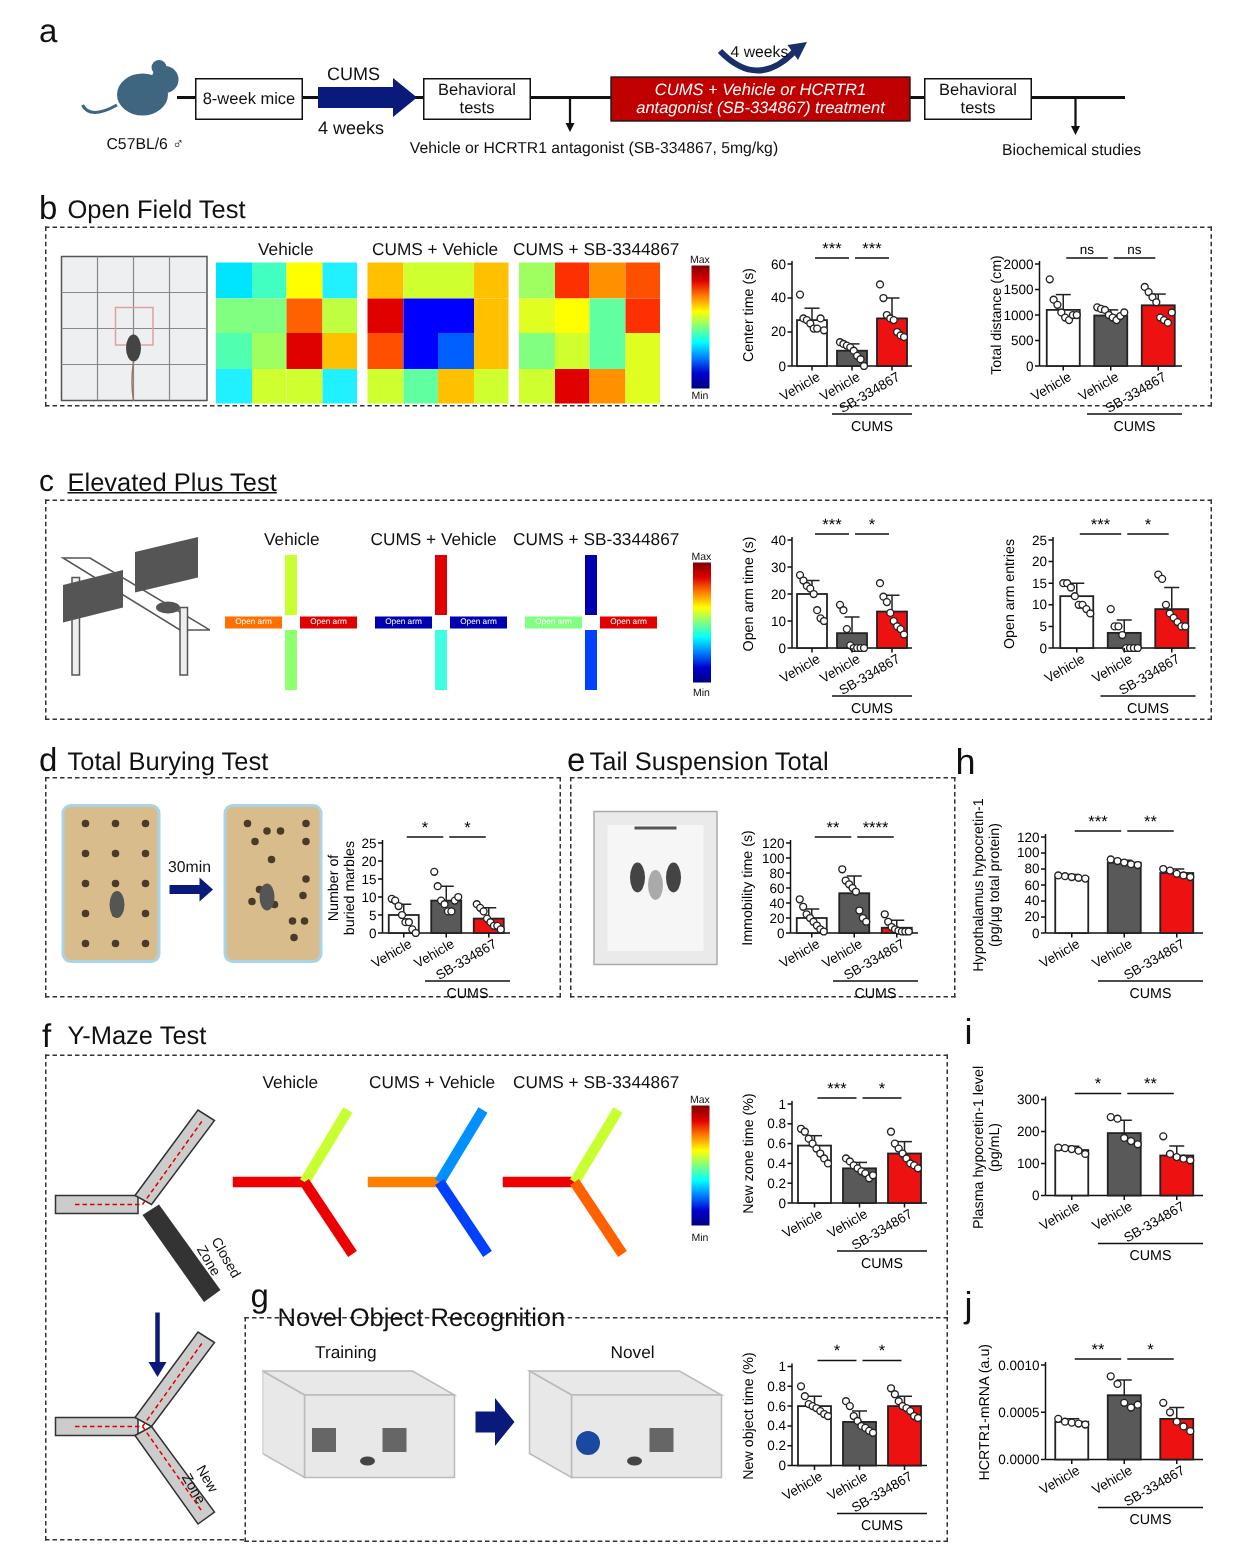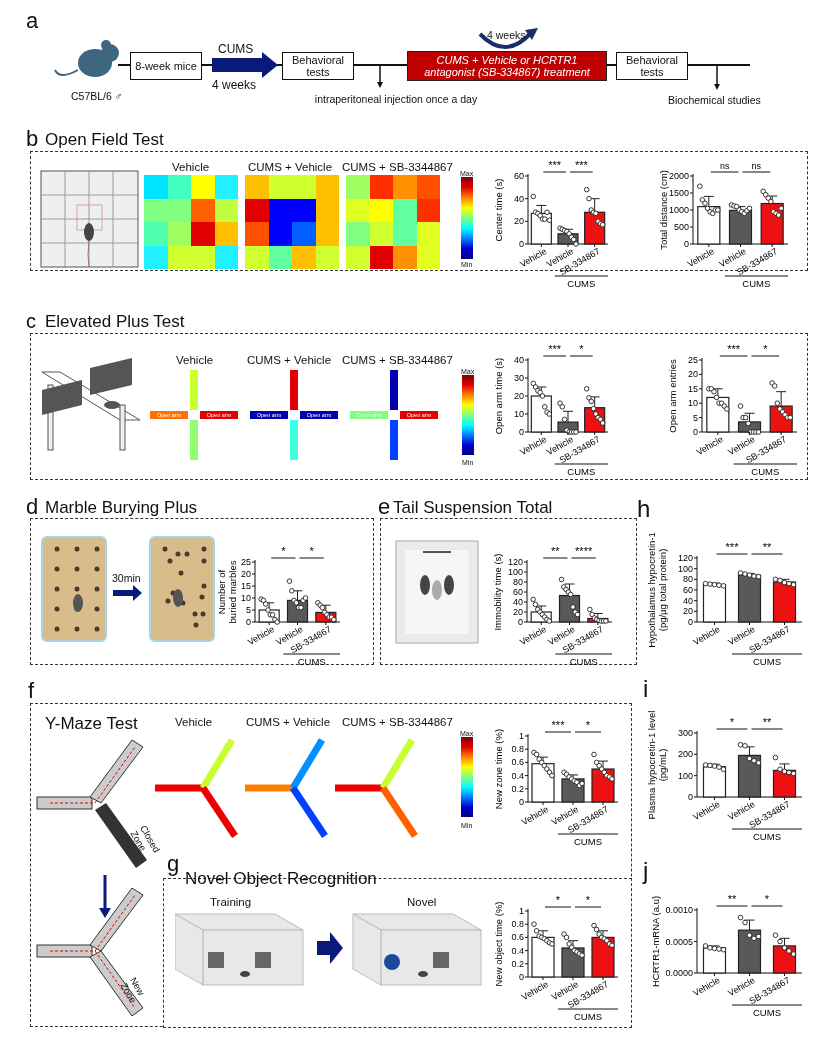--- a/index.html
+++ b/index.html
@@ -34,21 +34,21 @@
   <polygon points="714,84 720,84 717,90" fill="#111"></polygon>
   <path d="M480 34 Q505 60 530 34" stroke="#1a2f6a" stroke-width="4" fill="none"></path>
   <polygon points="525,30 538,28 532,40" fill="#1a2f6a"></polygon>
 </svg>
 <div class="abs small" style="left:71px;top:90px;">C57BL/6 ♂</div>
 <div class="tbox" style="left:130px;top:52px;width:70px;height:26px;">8-week mice</div>
 <div class="abs" style="left:218px;top:42px;font-size:12px;">CUMS</div>
 <div class="abs" style="left:212px;top:78px;font-size:12px;">4 weeks</div>
 <div class="tbox" style="left:282px;top:52px;width:70px;height:26px;">Behavioral tests</div>
 <div class="abs small" style="left:246px;top:93px;text-align:center;width:300px;">
-  <div>intraperitoneal injection once a day</div>
+  <div>Vehicle or HCRTR1 antagonist  (SB-334867, 5mg/kg)</div>
 </div>
 <div class="abs small" style="left:487px;top:29px;">4 weeks</div>
 <div class="tbox" style="left:407px;top:51px;width:198px;height:28px;background:#c00000;color:#fff;border-color:#222;flex-direction:column;font-style:italic;">
   <span>CUMS + Vehicle or HCRTR1</span>
   <span>antagonist (SB-334867) treatment</span>
 </div>
 <div class="tbox" style="left:616px;top:52px;width:70px;height:26px;">Behavioral tests</div>
 <div class="abs small" style="left:668px;top:94px;">Biochemical studies</div>
 
 <div class="plabel" style="left:26px;top:128px;">b</div>
@@ -243,21 +243,21 @@
     <text x="0" y="0" text-anchor="end" font-size="9" transform="translate(133.16666666666669,93) rotate(-30)">SB-334867</text>
     <line x1="79.66666666666667" y1="116" x2="143" y2="116" stroke="#111" stroke-width="1"></line>
     <text x="111.33333333333334" y="127" text-anchor="middle" font-size="9.5">CUMS</text>
     <line x1="65.83333333333334" y1="12" x2="93.5" y2="12" stroke="#111" stroke-width="1"></line>
     <text x="79.66666666666667" y="9" text-anchor="middle" font-size="9">ns</text>
     <line x1="97.5" y1="12" x2="125.16666666666667" y2="12" stroke="#111" stroke-width="1"></line>
     <text x="111.33333333333334" y="9" text-anchor="middle" font-size="9">ns</text>
   </svg>
 
 <div class="plabel" style="left:26px;top:310px;font-size:20px;">c</div>
-<div class="ptitle" style="left:45px;top:313px;">Elevated Plus Test</div>
+<div class="ptitle" style="left:45px;top:313px;text-decoration:underline;">Elevated Plus Test</div>
 <div class="dbox" style="left:30px;top:333px;width:776px;height:145px;"></div>
 <svg class="abs" style="left:40px;top:350px" width="100" height="110">
   <polygon points="2,22 20,22 100,70 80,70" fill="#fff" stroke="#555"></polygon>
   <rect x="8" y="35" width="5" height="65" fill="#eee" stroke="#555"></rect>
   <rect x="80" y="55" width="5" height="45" fill="#eee" stroke="#555"></rect>
   <polygon points="2,40 42,30 42,55 2,65" fill="#555"></polygon>
   <polygon points="50,18 92,8 92,35 50,45" fill="#555"></polygon>
   <ellipse cx="72" cy="55" rx="8" ry="4" fill="#555"></ellipse>
 </svg>
 <div class="hm-title" style="left:176px;top:354px;">Vehicle</div>
@@ -403,21 +403,21 @@
     <text x="0" y="0" text-anchor="end" font-size="9" transform="translate(127.16666666666667,101) rotate(-30)">SB-334867</text>
     <line x1="73.66666666666667" y1="124" x2="137" y2="124" stroke="#111" stroke-width="1"></line>
     <text x="105.33333333333334" y="135" text-anchor="middle" font-size="9.5">CUMS</text>
     <line x1="59.833333333333336" y1="16" x2="87.5" y2="16" stroke="#111" stroke-width="1"></line>
     <text x="73.66666666666667" y="13" text-anchor="middle" font-size="11">***</text>
     <line x1="91.5" y1="16" x2="119.16666666666667" y2="16" stroke="#111" stroke-width="1"></line>
     <text x="105.33333333333334" y="13" text-anchor="middle" font-size="11">*</text>
   </svg>
 
 <div class="plabel" style="left:26px;top:496px;">d</div>
-<div class="ptitle" style="left:45px;top:499px;">Marble Burying Plus</div>
+<div class="ptitle" style="left:45px;top:499px;">Total Burying Test</div>
 <div class="dbox" style="left:30px;top:518px;width:342px;height:145px;"></div>
 <svg class="abs" style="left:40px;top:535px" width="180" height="120">
   <rect x="2" y="2" width="64" height="104" rx="5" fill="#d9bc8c" stroke="#a8d4e8" stroke-width="2"></rect>
   <g fill="#4a3a2a" id="marbles-before">
       <circle cx="17" cy="14" r="2.5"></circle>
       <circle cx="17" cy="34" r="2.5"></circle>
       <circle cx="17" cy="54" r="2.5"></circle>
       <circle cx="17" cy="74" r="2.5"></circle>
       <circle cx="17" cy="94" r="2.5"></circle>
       <circle cx="37" cy="14" r="2.5"></circle>
@@ -644,21 +644,21 @@
     <text x="0" y="0" text-anchor="end" font-size="9" transform="translate(145.5,111) rotate(-30)">SB-334867</text>
     <line x1="87" y1="134" x2="157" y2="134" stroke="#111" stroke-width="1"></line>
     <text x="122" y="145" text-anchor="middle" font-size="9.5">CUMS</text>
     <line x1="71.5" y1="34" x2="102.5" y2="34" stroke="#111" stroke-width="1"></line>
     <text x="87" y="31" text-anchor="middle" font-size="11">***</text>
     <line x1="106.5" y1="34" x2="137.5" y2="34" stroke="#111" stroke-width="1"></line>
     <text x="122" y="31" text-anchor="middle" font-size="11">**</text>
   </svg>
 
 <div class="plabel" style="left:28px;top:680px;">f</div>
-<div class="ptitle" style="left:45px;top:715px;">Y-Maze Test</div>
+<div class="ptitle" style="left:45px;top:682px;">Y-Maze Test</div>
 <div class="dbox" style="left:30px;top:703px;width:600px;height:322px;"></div>
 <svg class="abs" style="left:35px;top:720px" width="130" height="300">
   <rect x="2" y="77" width="55" height="12" fill="#ccc" stroke="#333"></rect>
   <polygon points="55,77 97,20 108,27 66,83" fill="#ccc" stroke="#333"></polygon>
   <polygon points="60,90 71,83 112,140 101,148" fill="#333"></polygon>
   <line x1="15" y1="83" x2="60" y2="83" stroke="#d00" stroke-dasharray="3,2"></line>
   <line x1="60" y1="83" x2="100" y2="27" stroke="#d00" stroke-dasharray="3,2"></line>
   <line x1="70" y1="155" x2="70" y2="190" stroke="#0a1a7a" stroke-width="3"></line>
   <polygon points="64,188 76,188 70,198" fill="#0a1a7a"></polygon>
   <rect x="2" y="225" width="55" height="12" fill="#ccc" stroke="#333"></rect>

